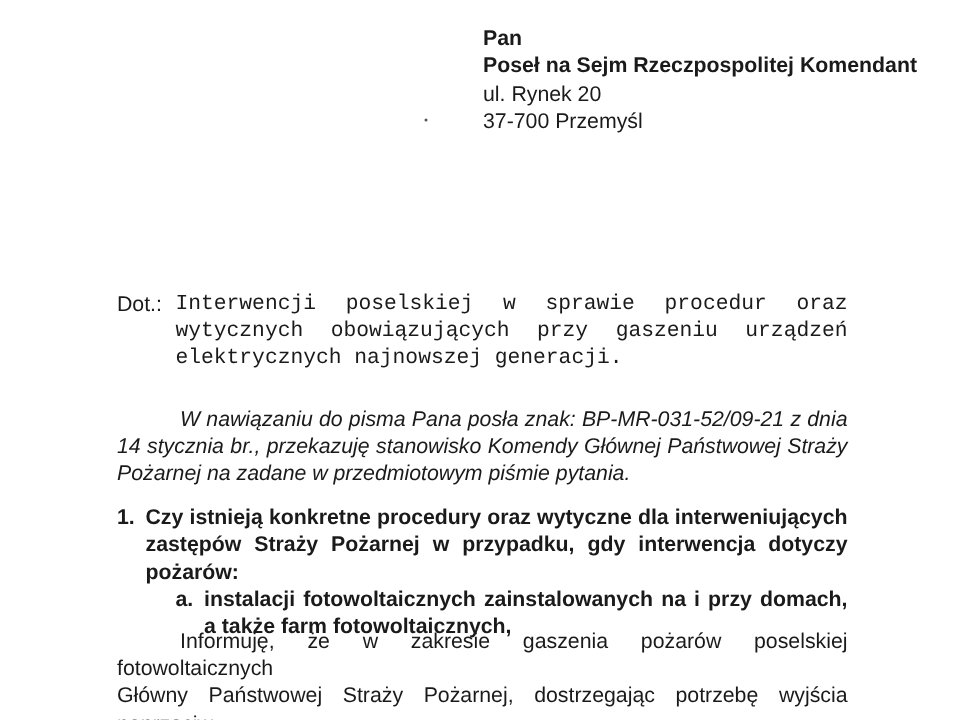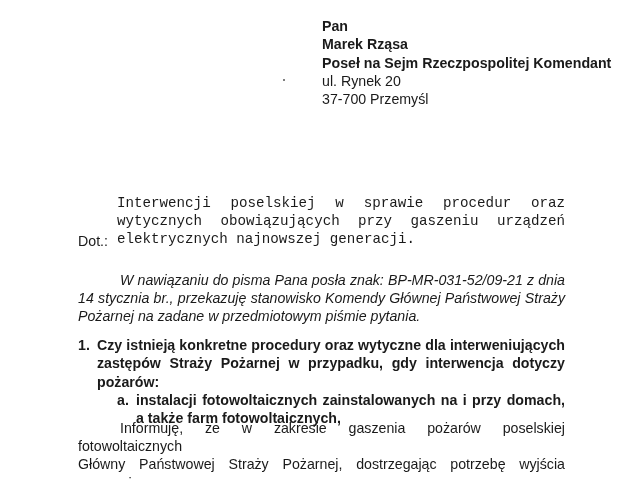--- a/index.html
+++ b/index.html
@@ -8,41 +8,40 @@
     background: #ffffff; color: #1a1a1a;
     font-family: "Liberation Sans", sans-serif;
     font-size: 14.2px;
     position: relative;
   }
   .page { position: absolute; left: 0; top: 16px; width: 612px; height: 480px; }
   .addressee { position: absolute; left: 322px; top: 1px; line-height: 18.3px; }
   .addressee .b { font-weight: bold; }
   .scan-dot { position: absolute; left: 283px; top: 63px; width: 2px; height: 2px; background: #555; border-radius: 50%; }
   .subject { position: absolute; left: 78px; top: 178px; width: 487px; line-height: 18px; }
-  .subject .lbl { position: absolute; left: 0; top: 0; margin-top: 38px; }
+  .subject .lbl { position: absolute; left: 0; top: 0; }
   .subject .txt { margin-left: 39px; text-align: justify; text-align-last: left; font-family: Liberation Mono, monospace; }
   .para { position: absolute; left: 78px; width: 487px; line-height: 18.2px; text-align: justify; }
   .para .indent { display: inline-block; width: 42px; }
   .p1 { top: 255px; font-style: italic; }
   .list { position: absolute; left: 78px; top: 320px; width: 487px; line-height: 18.3px; font-weight: bold; }
   .li { position: relative; padding-left: 19px; text-align: justify; }
   .li .num { position: absolute; left: 0; top: 0; }
   .sub { position: relative; padding-left: 58px; text-align: justify; text-align-last: left; }
   .sub .num { position: absolute; left: 39px; top: 0; }
   .p2 { top: 403px; }
   .jl { text-align-last: justify; }
 </style>
 </head>
 <body>
 
 <div class="page">
 
   <div class="addressee">
     <div class="b">Pan</div>
-    <div class="b">Marek Rząsa</div>
     <div class="b">Poseł na Sejm Rzeczpospolitej Komendant</div>
     <div>ul. Rynek 20</div>
     <div>37-700 Przemyśl</div>
   </div>
 
   <div class="scan-dot"></div>
 
   <div class="subject">
     <span class="lbl">Dot.:</span>
     <div class="txt">Interwencji poselskiej w sprawie procedur oraz wytycznych obowiązujących przy gaszeniu urządzeń elektrycznych najnowszej generacji.</div>

